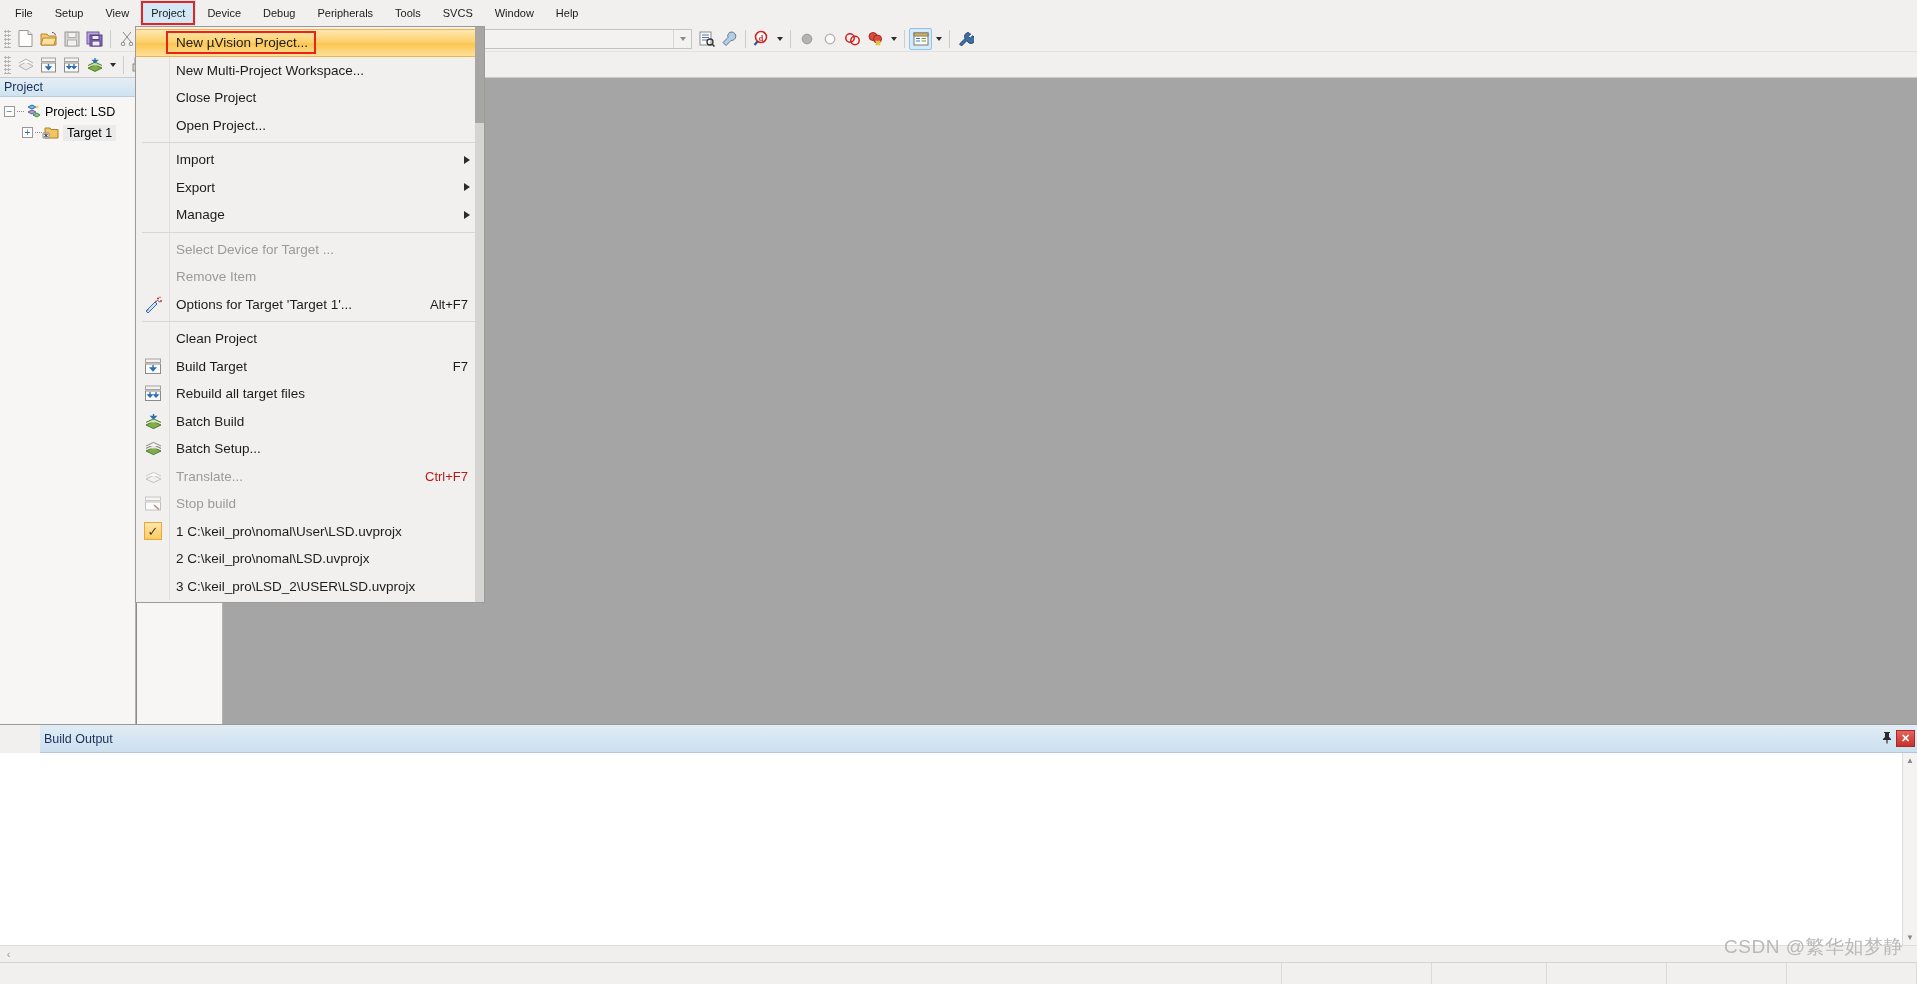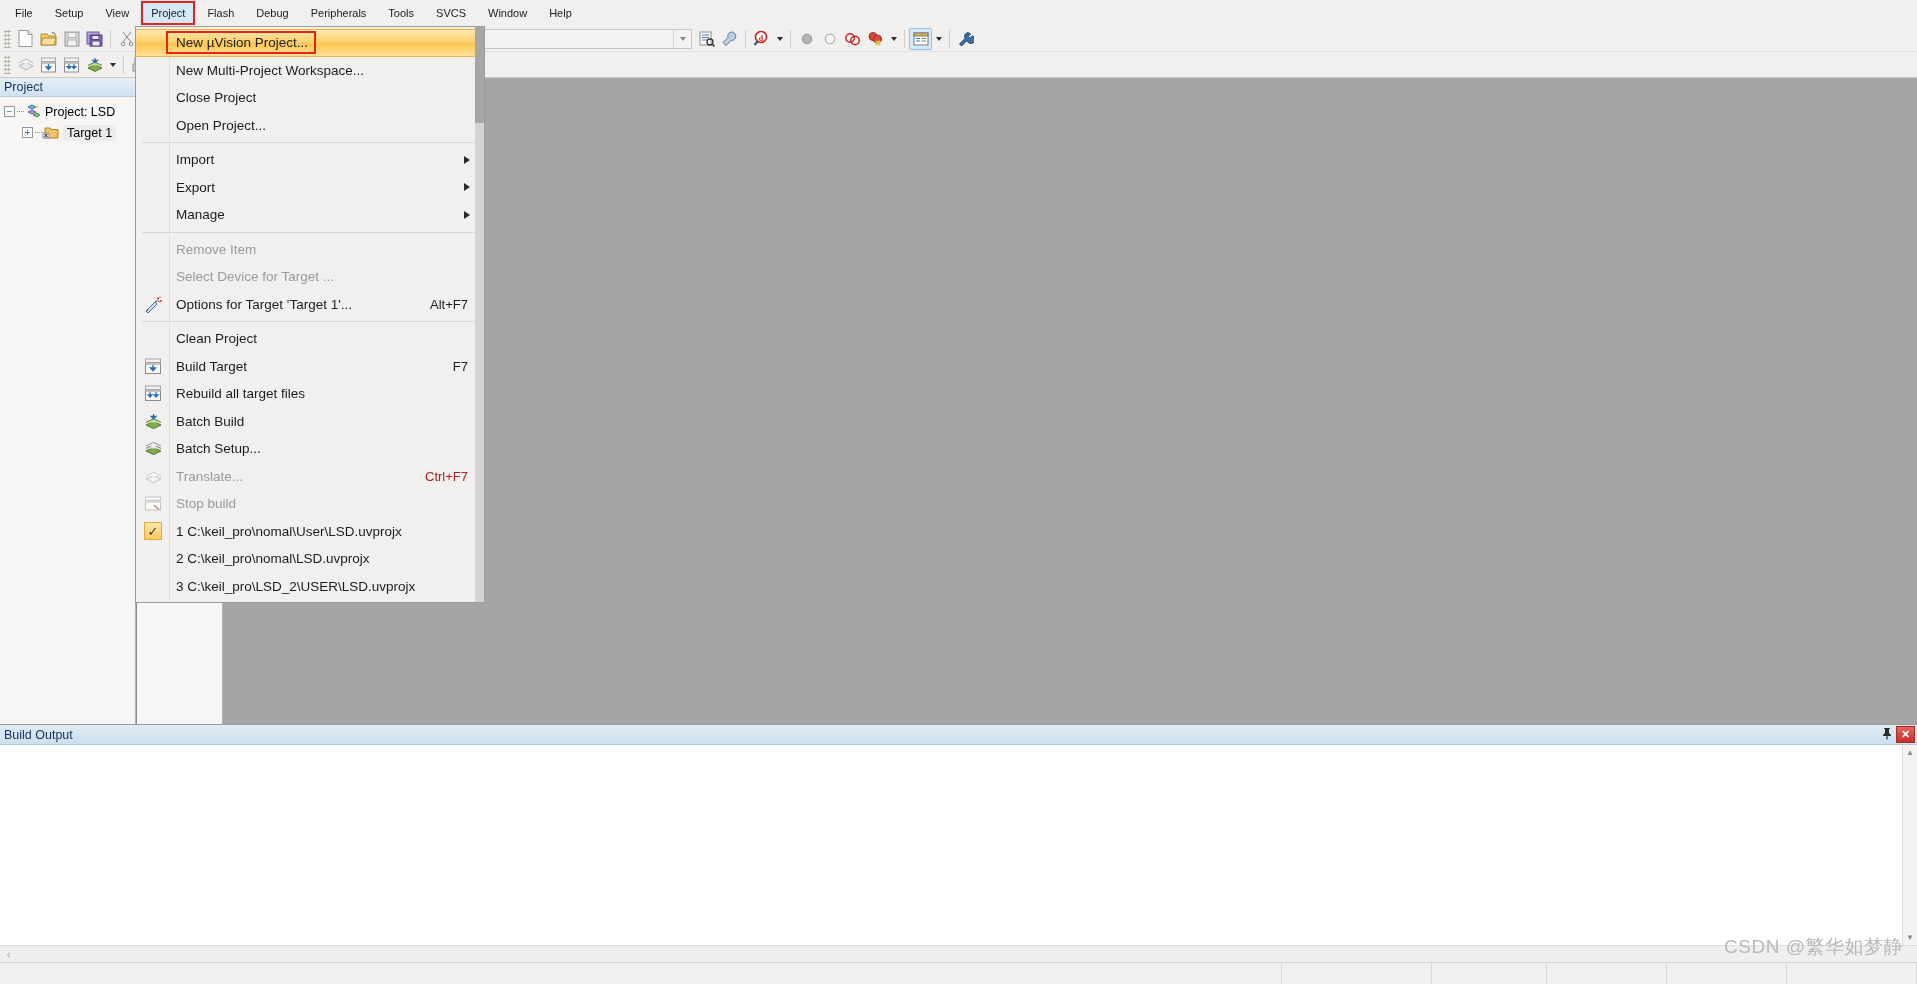--- a/index.html
+++ b/index.html
@@ -185,27 +185,28 @@
   }
 
   
   .build-out {
     flex: 1;
     display: flex; flex-direction: column;
     border-top: 1px solid #9b9997;
     min-height: 0;
   }
   .bo-title {
-    height: 20px;
+    height: 28px;
     background: linear-gradient(#e1ecf5, #cbe0ef);
     border-bottom: 1px solid #b2c8da;
     display: flex; align-items: center;
     padding: 0 2px 0 4px;
     font-size: 12.5px;
     color: #16315a;
+    margin-left: 40px;
   }
   .bo-title .spacer { flex: 1; }
   .bo-btn {
     width: 18px; height: 17px;
     display: flex; align-items: center; justify-content: center;
     margin-left: 2px;
   }
   .bo-close {
     width: 19px; height: 17px;
     background: linear-gradient(#e4645c, #c9302c);
@@ -382,21 +383,21 @@
 </head>
 <body>
 
 <div id="app">
 
   <div class="menubar">
     <div class="menu-item">File</div>
     <div class="menu-item">Setup</div>
     <div class="menu-item">View</div>
     <div class="menu-item open highlight-box">Project</div>
-    <div class="menu-item">Flash</div>
+    <div class="menu-item">Device</div>
     <div class="menu-item">Debug</div>
     <div class="menu-item">Peripherals</div>
     <div class="menu-item">Tools</div>
     <div class="menu-item">SVCS</div>
     <div class="menu-item">Window</div>
     <div class="menu-item">Help</div>
   </div>
 
   <div class="toolbar">
     <div class="grip"></div>
@@ -851,26 +852,26 @@
       <div class="dd-row">
         <div class="dd-ico"></div>
         <div class="dd-label">Manage</div>
         <div class="dd-arrow"></div>
       </div>
 
       <div class="dd-sep"></div>
 
       <div class="dd-row disabled">
         <div class="dd-ico"></div>
+        <div class="dd-label">Select Device for Target ...</div>
+      </div>
+
+      <div class="dd-row disabled">
+        <div class="dd-ico"></div>
         <div class="dd-label">Remove Item</div>
-      </div>
-
-      <div class="dd-row disabled">
-        <div class="dd-ico"></div>
-        <div class="dd-label">Select Device for Target ...</div>
       </div>
 
       <div class="dd-row">
         <div class="dd-ico">
           <svg width="19" height="17" viewBox="0 0 19 17">
             <path d="M2 15l9-9 2 2-9 9z" fill="#cfe0f0" stroke="#3b6ea5"></path>
             <path d="M2 15l2.2-.6.5-1.7z" fill="#3b6ea5"></path>
             <g fill="#d0352a">
                 <circle cx="14" cy="2.5" r="1.1"></circle>
                 <circle cx="17" cy="5" r="1"></circle>

